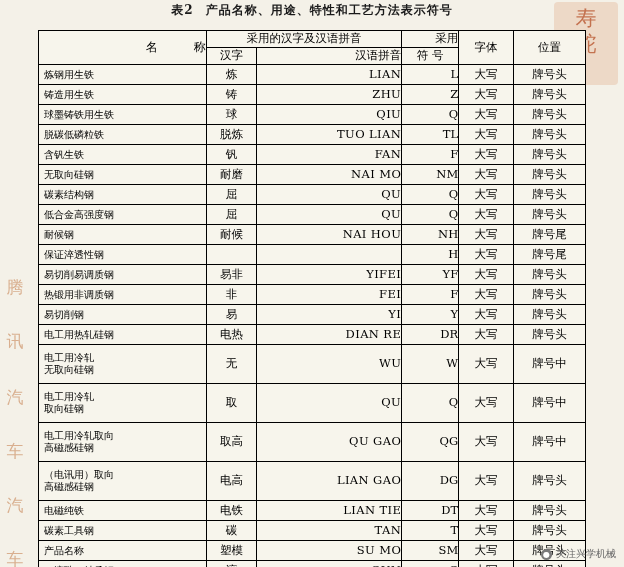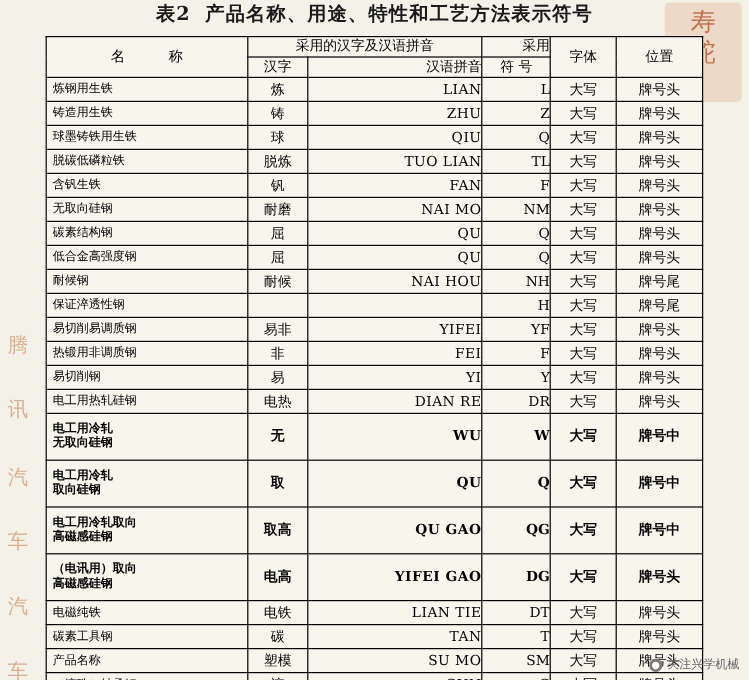--- a/index.html
+++ b/index.html
@@ -44,21 +44,21 @@
   #wm4{top:440px;}
   #wm5{top:494px;}
   #wm6{top:548px;}
 
   .title{
     position:absolute;
     top:2px;left:0;width:624px;
     text-align:center;
     font-family:"DejaVu Serif","Liberation Serif",serif;
     font-weight:bold;
-    font-size:16px;
+    font-size:12px;
     color:#1a1a1a;
     letter-spacing:1px;
   }
   .title .tno{margin-right:12px;}
 
   table{
     position:absolute;
     top:30px;left:38px;
     width:548px;
     border-collapse:collapse;
@@ -87,27 +87,27 @@
     white-space:nowrap;
   }
   td.name.two{
     line-height:1.25;
     padding-top:1px;padding-bottom:1px;
   }
   td.pinyin{
     font-family:"DejaVu Serif","Liberation Serif",serif;
     letter-spacing:.4px;
   }
-  .col-name{width:150px;}
+  .col-name{width:150px;text-align:right;}
   .col-hz{width:46px;}
   .col-py{width:134px;text-align:right;}
   .col-sym{width:52px;text-align:right;}
   .col-font{width:50px;}
   .col-pos{width:66px;}
-  .tall td{height:36px;font-weight:bold;}
+  .tall td{height:36px;}
 
   .footer-note{
     position:absolute;
     right:8px;bottom:6px;
     font-size:10px;
     color:#666;
     display:flex;
     align-items:center;
     gap:4px;
   }
@@ -285,21 +285,21 @@
         <td class="name col-name two">电工用冷轧取向<br>高磁感硅钢</td>
         <td class="col-hz">取高</td>
         <td class="col-py pinyin">QU GAO</td>
         <td class="col-sym">QG</td>
         <td class="col-font">大写</td>
         <td class="col-pos">牌号中</td>
       </tr>
       <tr class="tall">
         <td class="name col-name two">（电讯用）取向<br>高磁感硅钢</td>
         <td class="col-hz">电高</td>
-        <td class="col-py pinyin">YIFEI GAO</td>
+        <td class="col-py pinyin">LIAN GAO</td>
         <td class="col-sym">DG</td>
         <td class="col-font">大写</td>
         <td class="col-pos">牌号头</td>
       </tr>
       <tr>
         <td class="name col-name">电磁纯铁</td>
         <td class="col-hz">电铁</td>
         <td class="col-py pinyin">LIAN TIE</td>
         <td class="col-sym">DT</td>
         <td class="col-font">大写</td>

